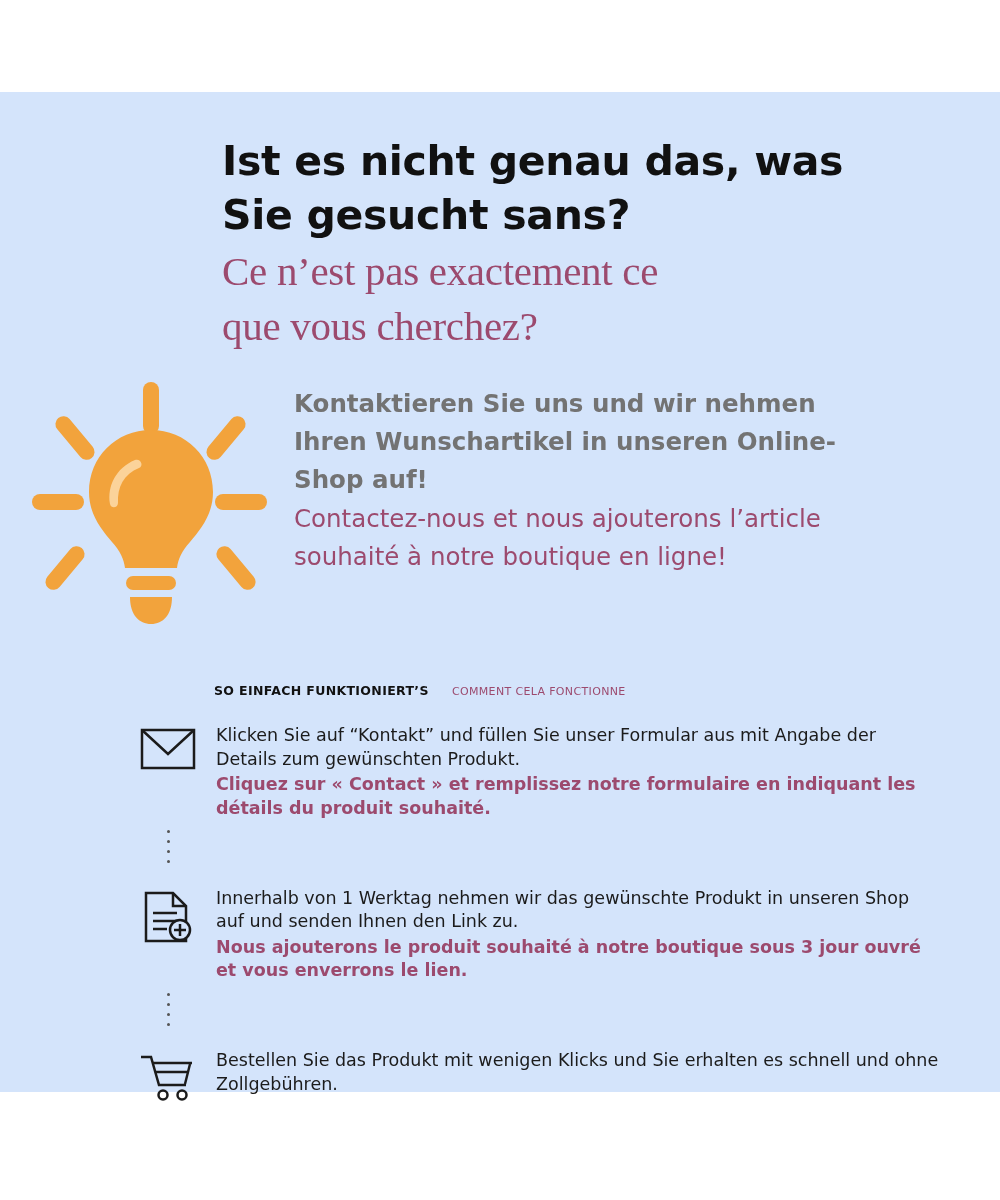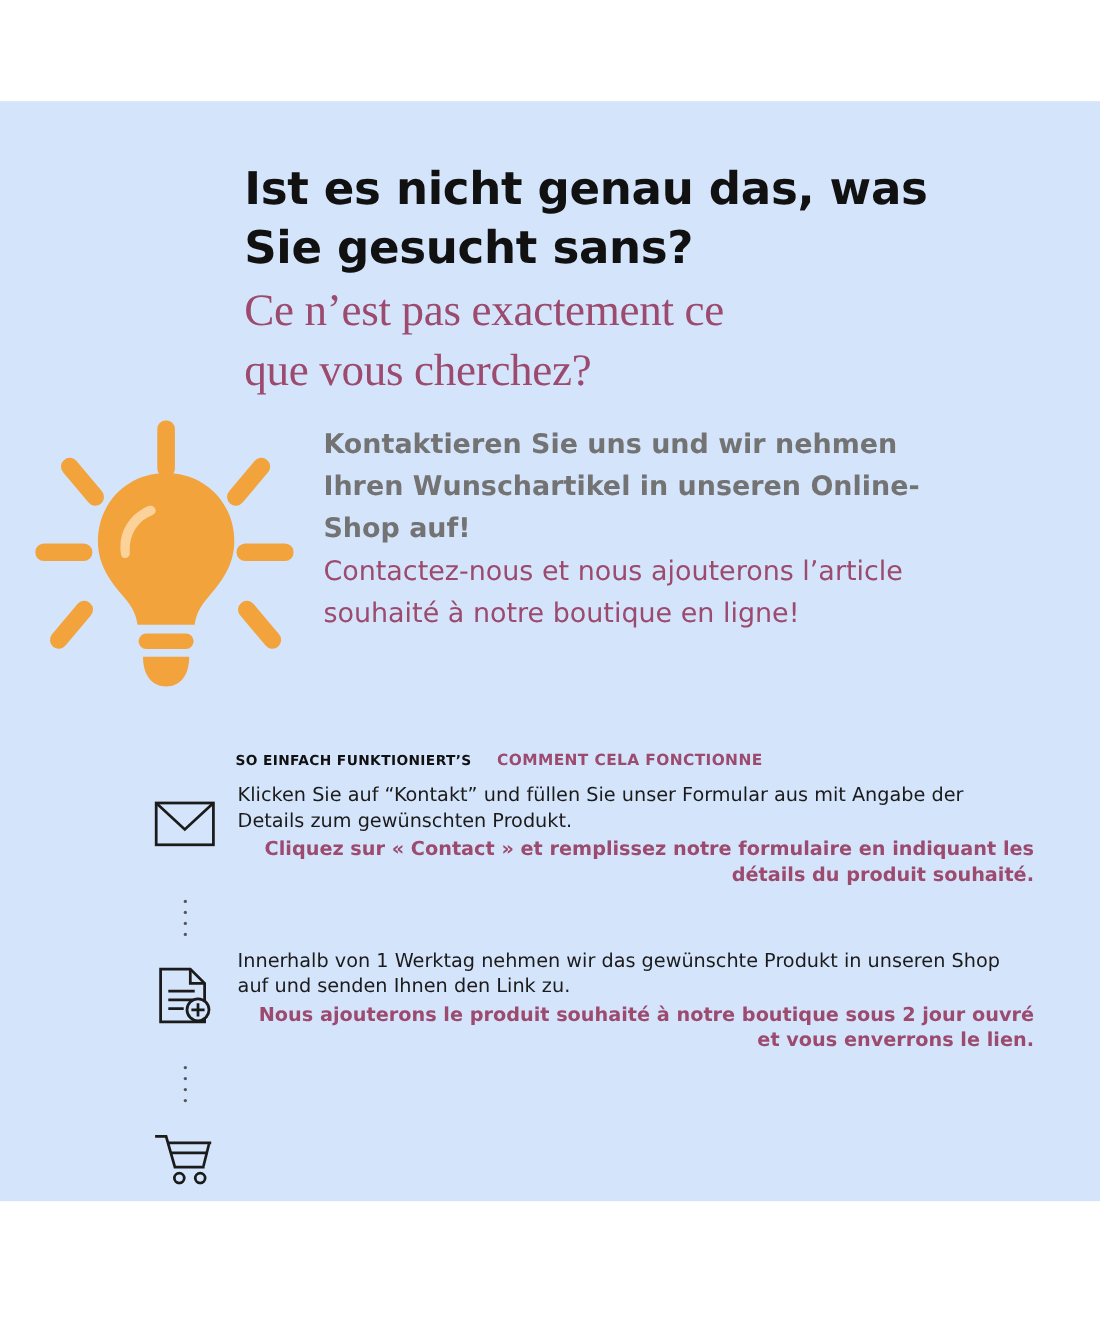--- a/index.html
+++ b/index.html
@@ -18,21 +18,21 @@
     left: 0;
     top: 92px;
     width: 1000px;
     height: 1000px;
     background: #d4e4fb;
   }
   
   .headline {
     position: absolute;
     left: 222px;
-    top: 52px;
+    top: 42px;
     width: 720px;
   }
   .h-de {
     font-size: 41px;
     line-height: 1.32;
     font-weight: bold;
     color: #111111;
     letter-spacing: -0.3px;
   }
   .h-fr {
@@ -79,22 +79,22 @@
     top: 588px;
     white-space: nowrap;
   }
   .sec-de {
     font-size: 12.5px;
     font-weight: bold;
     letter-spacing: 0.35px;
     color: #111111;
   }
   .sec-fr {
-    font-size: 14px;
-    font-weight: bold;
+    font-size: 11px;
+    font-weight: normal;
     letter-spacing: 0.35px;
     color: #9c4a6e;
     margin-left: 18px;
   }
   
   .steps {
     position: absolute;
     left: 120px;
     top: 618px;
     width: 820px;
@@ -112,28 +112,28 @@
     padding-top: 18px;
   }
   .step-text {
     flex: 1 1 auto;
     padding-top: 2px;
   }
   .st-de {
     font-size: 17.5px;
     line-height: 1.35;
     color: #1b1b1b;
+    margin-top: 12px;
   }
   .st-fr {
     font-size: 17.5px;
     line-height: 1.35;
     color: #9c4a6e;
     font-weight: bold;
     margin-top: 2px;
-    text-align: right;
   }
   .dots {
     height: 52px;
     width: 96px;
     display: flex;
     flex-direction: column;
     align-items: center;
     justify-content: center;
     gap: 7px;
   }
@@ -227,21 +227,21 @@
           <line x1="10" y1="22" x2="34" y2="22" stroke="#1b1b1b" stroke-width="2.5"></line>
           <line x1="10" y1="30" x2="34" y2="30" stroke="#1b1b1b" stroke-width="2.5"></line>
           <line x1="10" y1="38" x2="24" y2="38" stroke="#1b1b1b" stroke-width="2.5"></line>
           <circle cx="37" cy="39" r="10" fill="#d4e4fb" stroke="#1b1b1b" stroke-width="2.5"></circle>
           <line x1="37" y1="33" x2="37" y2="45" stroke="#1b1b1b" stroke-width="2.5"></line>
           <line x1="31" y1="39" x2="43" y2="39" stroke="#1b1b1b" stroke-width="2.5"></line>
         </svg>
       </div>
       <div class="step-text">
         <div class="st-de">Innerhalb von 1 Werktag nehmen wir das gewünschte Produkt in unseren Shop auf und senden Ihnen den Link zu.</div>
-        <div class="st-fr">Nous ajouterons le produit souhaité à notre boutique sous 2 jour ouvré et vous enverrons le lien.</div>
+        <div class="st-fr">Nous ajouterons le produit souhaité à notre boutique sous 3 jour ouvré et vous enverrons le lien.</div>
       </div>
     </div>
 
     <div class="step">
       <div class="dots">
         <span class="dot"></span>
         <span class="dot"></span>
         <span class="dot"></span>
         <span class="dot"></span>
       </div>
@@ -252,17 +252,18 @@
         <svg width="56" height="48" viewBox="0 0 56 48">
           <polyline points="1,4 11,4 19,32 46,32" fill="none" stroke="#1b1b1b" stroke-width="2.5"></polyline>
           <line x1="12" y1="10" x2="52" y2="10" stroke="#1b1b1b" stroke-width="2.5"></line>
           <line x1="15" y1="19" x2="49" y2="19" stroke="#1b1b1b" stroke-width="2.5"></line>
           <line x1="50" y1="11" x2="45" y2="31" stroke="#1b1b1b" stroke-width="2.5"></line>
           <circle cx="23" cy="42" r="4.5" fill="none" stroke="#1b1b1b" stroke-width="2.5"></circle>
           <circle cx="42" cy="42" r="4.5" fill="none" stroke="#1b1b1b" stroke-width="2.5"></circle>
         </svg>
       </div>
       <div class="step-text">
+        <div class="st-de">Bestellen Sie das Produkt mit wenigen Klicks und Sie erhalten es schnell und ohne Zollgebühren.</div>
       </div>
     </div>
 
   </div>
 </div>
 
 </body></html>

